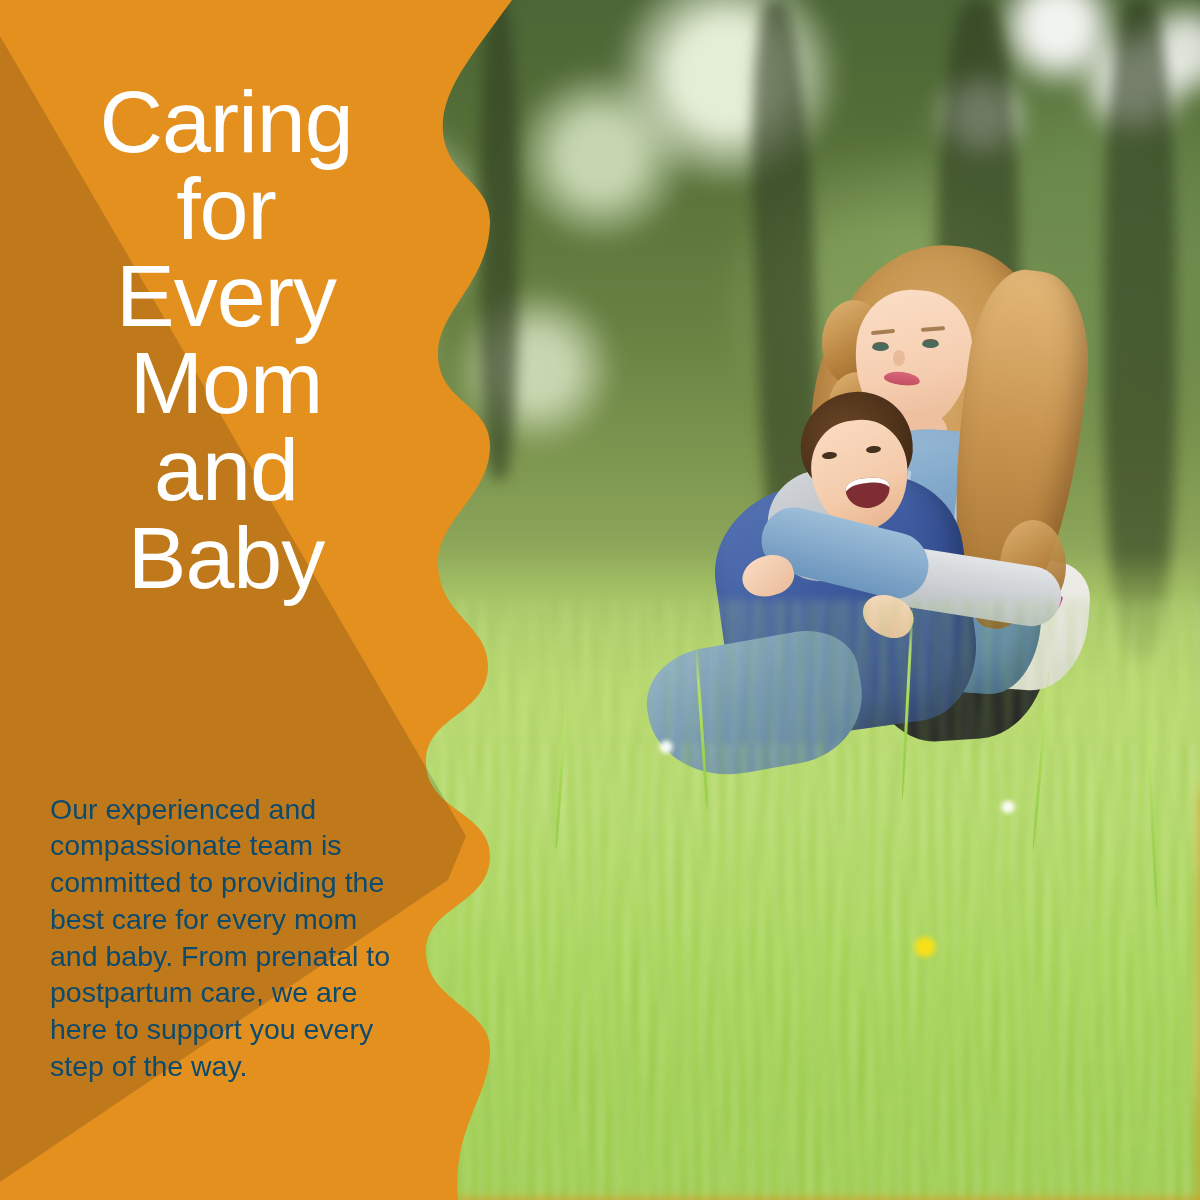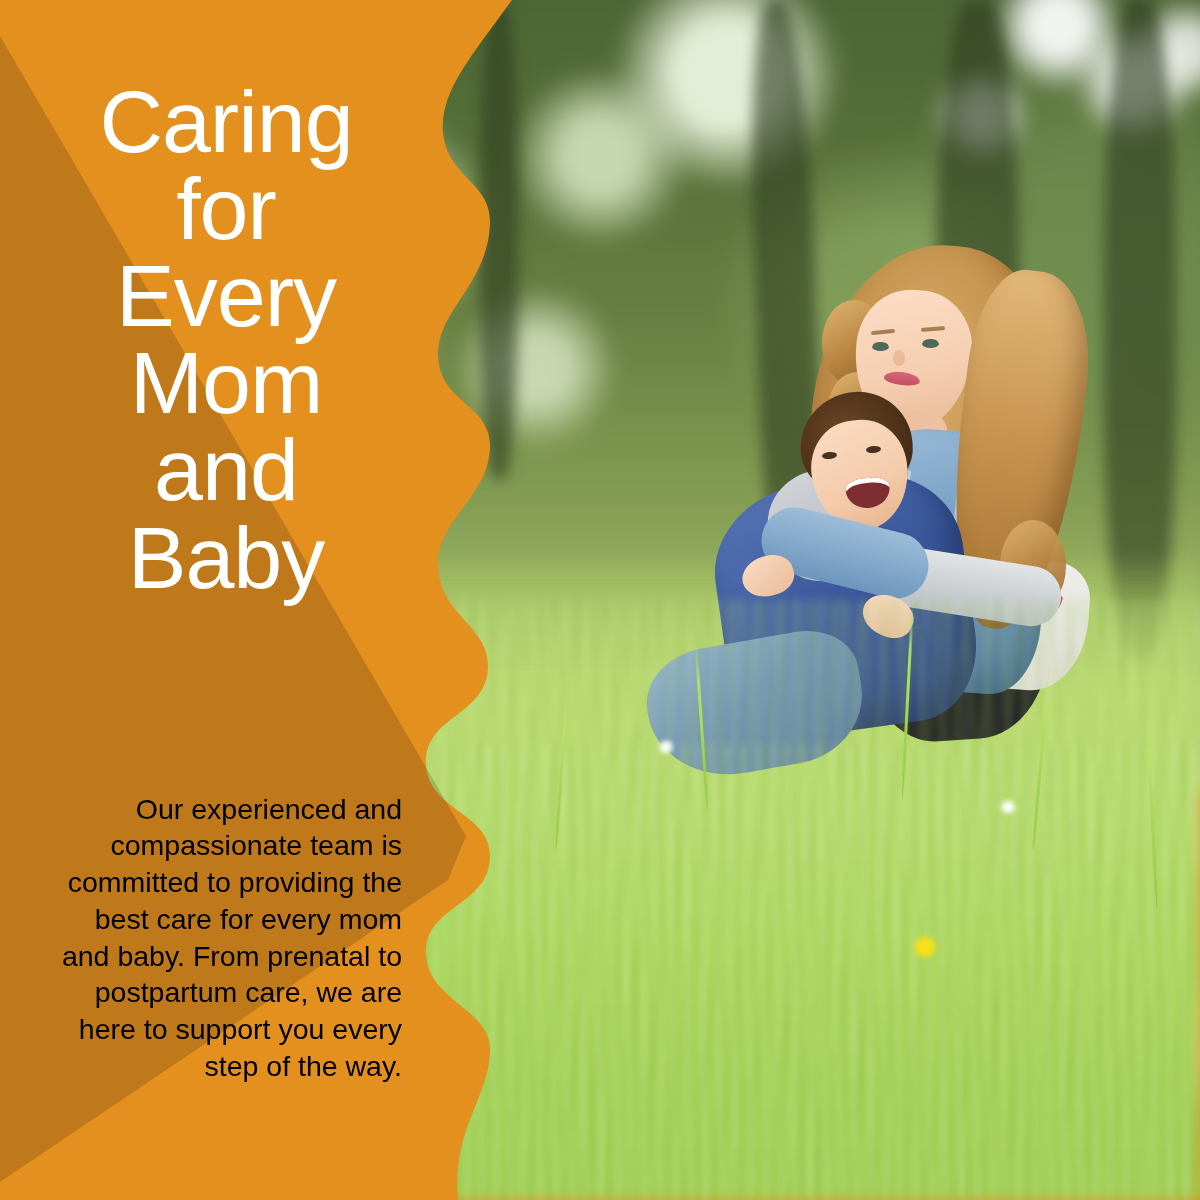--- a/index.html
+++ b/index.html
@@ -204,25 +204,25 @@
     font-size:40px;
     line-height:1.07;
     font-weight:700;
     font-style:italic;
     text-align:center;
     letter-spacing:-.3px;
   }
   .body-copy{
     margin:0;
     width:352px;
-    color:#000000;
+    color:#0c4a6e;
     font-size:28.5px;
     line-height:1.29;
     font-weight:400;
-    text-align:right;
+    text-align:left;
   }
   .sp-a{height:150px;}
   .sp-b{height:40px;}
 </style>
 </head>
 <body>
 
 <div id="poster">
 
   <div class="photo">

